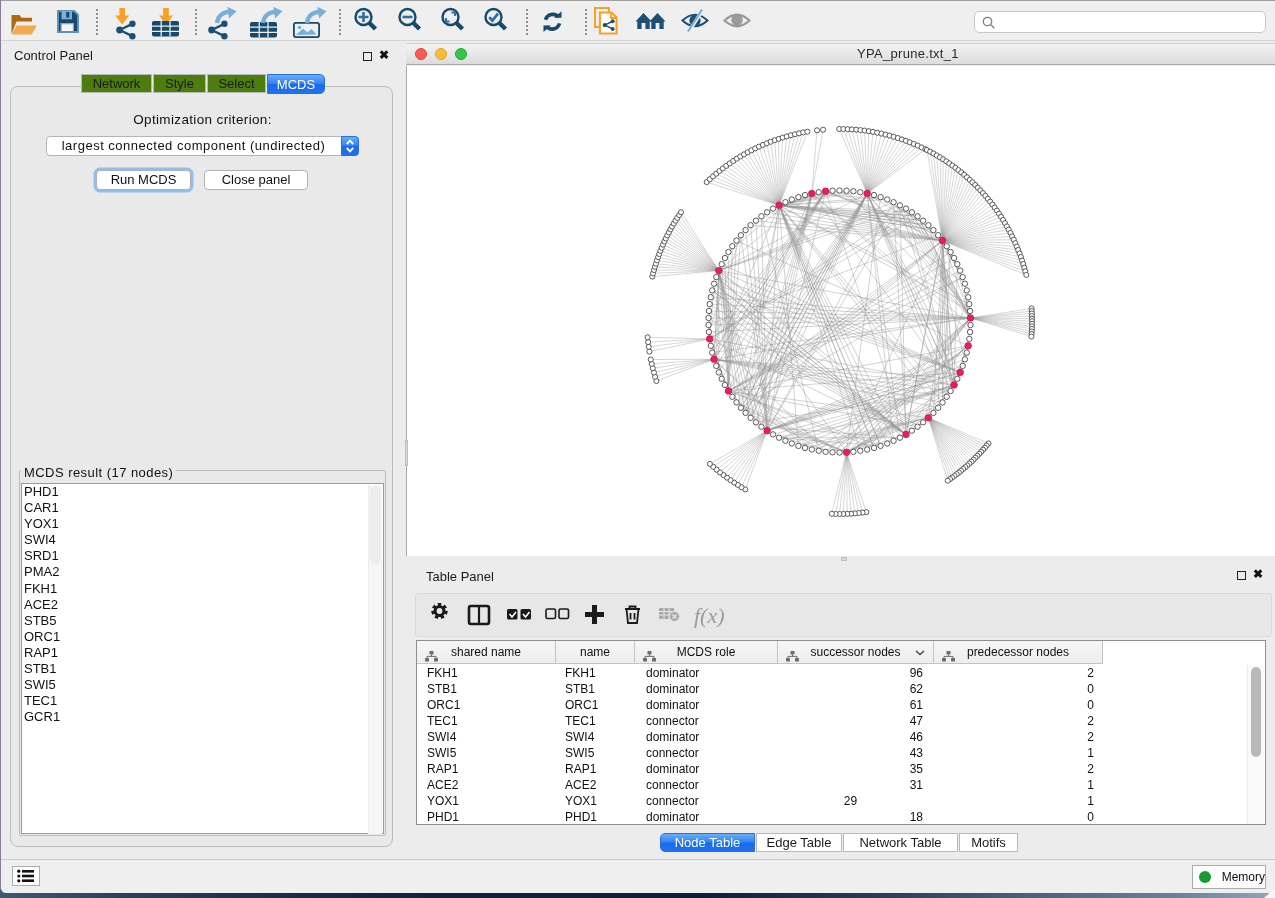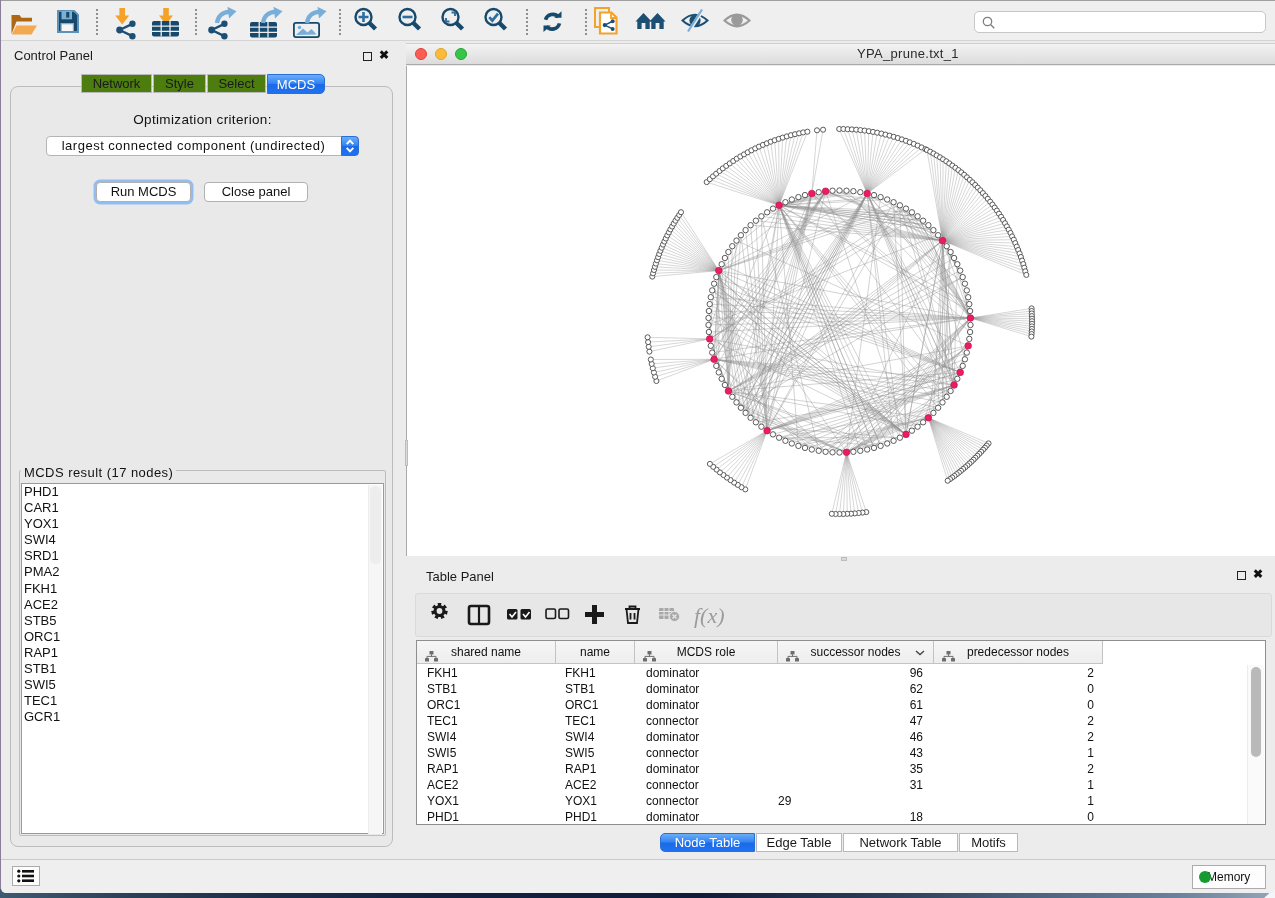--- a/index.html
+++ b/index.html
@@ -26,21 +26,21 @@
  font-size:13px;color:#1a1a1a;text-align:center;line-height:18px}
 .tabsel{position:absolute;top:74px;height:20px;background:linear-gradient(#6aaef8,#3283f2 48%,#1b6ae8 52%,#1e72f0);
  border:1px solid #2a6ed8;font-size:13px;color:#fff;text-align:center;line-height:19px;
  border-radius:0 5px 5px 0}
 #optlabel{position:absolute;left:0;top:112px;width:403px;text-align:center;font-size:13.5px;letter-spacing:0.35px;color:#111}
 #combo{position:absolute;left:45px;top:136px;width:313px;height:20px;background:#fff;
  border:1px solid #b5b5b5;border-radius:4px;font-size:13px;letter-spacing:0.5px;color:#111;line-height:18px;text-align:center;padding-right:18px}
 #comboBtn{position:absolute;left:340px;top:136px;width:18px;height:20px;
  background:linear-gradient(#6aaef8,#3283f2 48%,#1b6ae8 52%,#1e72f0);border:1px solid #2a6ed8;
  border-radius:0 4px 4px 0}
-.btn{position:absolute;top:182px;height:20px;background:#fff;border:1px solid #b0b0b0;border-radius:4px;
+.btn{position:absolute;top:170px;height:20px;background:#fff;border:1px solid #b0b0b0;border-radius:4px;
  font-size:13px;color:#111;text-align:center;line-height:18px}
 #runbtn{left:95px;width:95px;box-shadow:0 0 0 2.5px #91bdf3}
 #closebtn{left:203px;width:104px}
 #fieldset{position:absolute;left:18px;top:470px;width:367px;height:366px;border:1px solid #bdbdbd;border-radius:2px}
 #fslegend{position:absolute;left:1px;top:-6px;background:#e9e9e9;padding:0 3px;font-size:13px;letter-spacing:0.45px;color:#111}
 #mcdslist{position:absolute;left:1px;top:12px;width:363px;height:351px;background:#fff;border:1px solid #9a9a9a}
 #mcdslist .it{font-size:13px;color:#111;line-height:16.1px;padding-left:2px}
 #mcdsSb{position:absolute;right:1px;top:1px;width:14px;height:349px;background:#f6f6f6;border-left:1px solid #ededed}
 #mcdsTh{position:absolute;right:1px;top:1px;width:11px;height:78px;background:#ededed;border-radius:6px}
 
@@ -69,21 +69,21 @@
 #tsbth{position:absolute;right:3px;top:2px;width:10px;height:90px;background:#b9b9b9;border-radius:5px}
 
 .btab{position:absolute;top:833px;height:19px;background:#fff;border:1px solid #b9b9b9;
  font-size:13px;color:#1a1a1a;text-align:center;line-height:18px}
 .btabsel{position:absolute;top:833px;height:19px;background:linear-gradient(#6aaef8,#3283f2 48%,#1b6ae8 52%,#1e72f0);
  border:1px solid #2a6ed8;font-size:13px;color:#fff;text-align:center;line-height:18px;border-radius:5px 0 0 5px}
 
 #status{position:absolute;left:0;top:859px;width:1275px;height:34px;background:#efefef;border-top:1px solid #c9c9c9}
 #listbtn{position:absolute;left:11px;top:866px;width:28px;height:20px;background:#fdfdfd;border:1px solid #ababab}
 #membtn{position:absolute;left:1191px;top:865px;width:74px;height:24px;background:#fdfdfd;border:1px solid #ababab;
- font-size:12px;color:#111;line-height:23px;text-align:left;padding-left:14px}
+ font-size:12px;color:#111;line-height:23px;text-align:right;padding-left:14px}
 #memdot{position:absolute;left:1198px;top:871px;width:12px;height:12px;border-radius:50%;background:#189a33}
 </style></head>
 <body>
 <div id="wall"></div>
 <div style="position:absolute;left:1264px;top:888px;width:11px;height:10px;background:#f4f6f8;clip-path:polygon(100% 0,100% 100%,0 100%)"></div>
 <div id="win">
 <div id="toolbar">
       <svg class="ticon" style="left:10px" width="28" height="30" viewBox="0 0 28 30">
         <path d="M0.5 27 L0.5 8 h8 l2 2.8 h10.5 v3.7 H5.5 z" fill="#ad6715"></path>
         <path d="M5.5 18.5 H26 L20.5 27.5 H0.7 z" fill="#f3a94f"></path>
@@ -1233,21 +1233,21 @@
 <span class="c" style="left:10px">ACE2</span>
 <span class="c" style="left:148px">ACE2</span>
 <span class="c" style="left:229px">connector</span>
 <span class="c" style="left:361px;width:145px;text-align:right">31</span>
 <span class="c" style="left:517px;width:160px;text-align:right">1</span>
 </div>
       <div class="row" style="top:152px">
 <span class="c" style="left:10px">YOX1</span>
 <span class="c" style="left:148px">YOX1</span>
 <span class="c" style="left:229px">connector</span>
-<span class="c" style="left:361px;width:145px;text-align:left">29</span>
+<span class="c" style="left:361px;width:145px;text-align:center">29</span>
 <span class="c" style="left:517px;width:160px;text-align:right">1</span>
 </div>
       <div class="row" style="top:168px">
 <span class="c" style="left:10px">PHD1</span>
 <span class="c" style="left:148px">PHD1</span>
 <span class="c" style="left:229px">dominator</span>
 <span class="c" style="left:361px;width:145px;text-align:right">18</span>
 <span class="c" style="left:517px;width:160px;text-align:right">0</span>
 </div>
       <div id="tsb">

